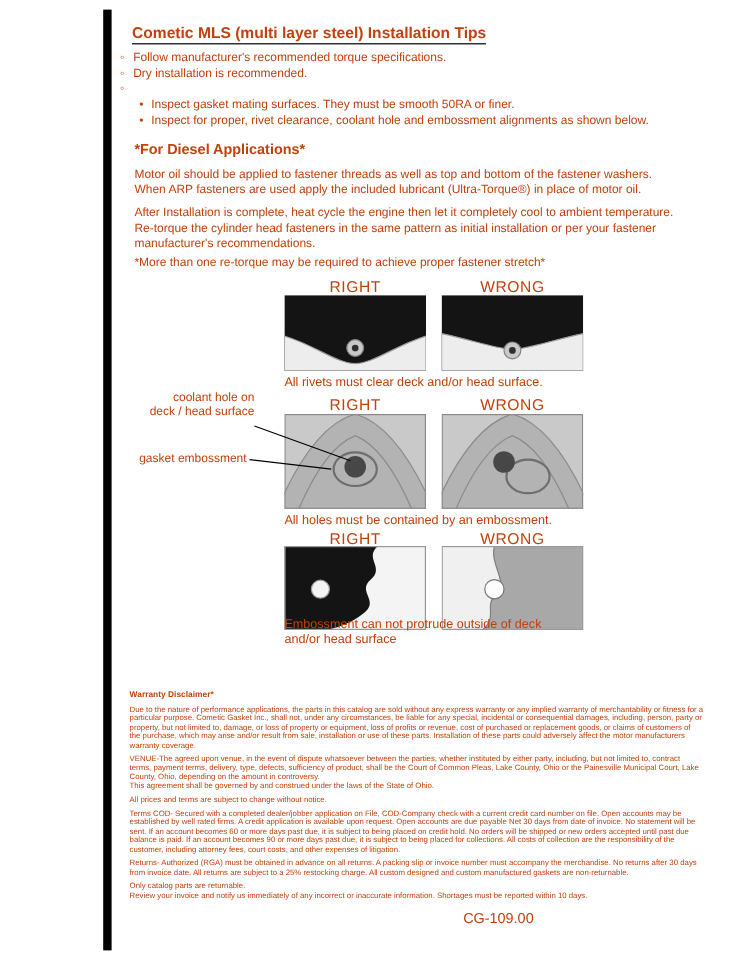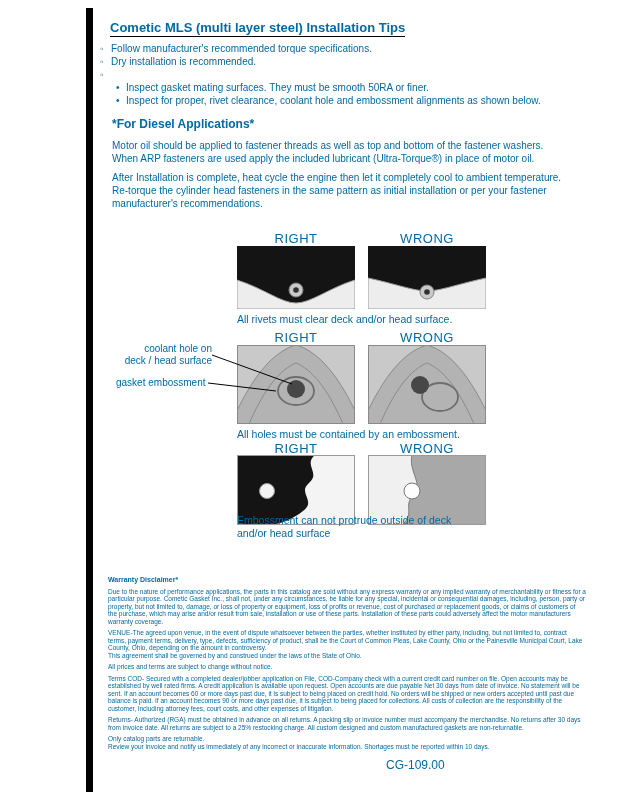--- a/index.html
+++ b/index.html
@@ -1,16 +1,16 @@
 <!DOCTYPE html>
 <html><head>
 <meta charset="utf-8">
 <style>
   html,body{margin:0;padding:0;background:#ffffff;}
-  .page{position:relative;width:618px;height:800px;background:#ffffff;color:#0369a1;
+  .page{position:relative;width:618px;height:800px;background:#ffffff;color:#c2410c;
         font-family:"Liberation Sans",sans-serif;overflow:hidden;}
   .abs{position:absolute;}
   .left-bar{left:86px;top:8px;width:7px;height:784px;background:#000;}
   .title{left:110px;top:20px;font-size:13px;font-weight:bold;}
   .title .ul{border-bottom:1.6px solid #000;padding-bottom:1px;}
   .bullets{left:100px;top:42px;font-size:10px;}
   .bullet-row{display:flex;line-height:13px;}
   .marker{flex:0 0 11px;width:11px;}
   .sub{margin-left:16px;}
   .sub .marker{flex:0 0 10px;width:10px;}
@@ -20,21 +20,21 @@
   .p2{top:171px;}
   .note{top:213px;}
   .col-head{width:118px;text-align:center;font-size:13px;letter-spacing:.5px;}
   .ch-l{left:237px;} .ch-r{left:368px;}
   .fig{width:118px;}
   .fig svg{display:block;}
   .f-l{left:237px;} .f-r{left:368px;}
   .caption{left:237px;font-size:10.5px;line-height:12.5px;}
   .pre{white-space:pre-line;}
   .callout{font-size:10px;line-height:12px;}
-  .co1{left:116px;top:343px;width:96px;text-align:right;}
+  .co1{left:116px;top:326px;width:96px;text-align:right;}
   .co2{left:116px;top:377px;width:96px;}
   .callout-svg{left:204px;top:350px;}
   .disc{left:108px;top:576px;width:478px;font-size:6.5px;line-height:7.5px;}
   .disc-head{font-weight:bold;font-size:7px;margin:0 0 3px 0;}
   .disc p{margin:0 0 4px 0;white-space:pre-line;}
   .footer{left:386px;top:758px;font-size:12px;}
 </style>
 </head>
 <body>
 
@@ -64,20 +64,21 @@
     </div>
     <div class="bullet-row sub">
       <span class="marker">•</span>
       <span>Inspect for proper, rivet clearance, coolant hole and embossment alignments as shown below.</span>
     </div>
   </div>
 
   <div class="abs diesel-head">*For Diesel Applications*</div>
   <div class="abs para p1">Motor oil should be applied to fastener threads as well as top and bottom of the fastener washers. When ARP fasteners are used apply the included lubricant (Ultra-Torque®) in place of motor oil.</div>
   <div class="abs para p2">After Installation is complete, heat cycle the engine then let it completely cool to ambient temperature. Re-torque the cylinder head fasteners in the same pattern as initial installation or per your fastener manufacturer's recommendations.</div>
+  <div class="abs para note">*More than one re-torque may be required to achieve proper fastener stretch*</div>
 
   <div class="abs col-head ch-l" style="top:231px">RIGHT</div>
   <div class="abs col-head ch-r" style="top:231px">WRONG</div>
   <div class="abs fig f-l" style="top:246px">
     <svg width="118" height="63" viewBox="0 0 118 63">
       <rect width="118" height="63" fill="#141414"></rect>
       <path d="M0,34 C26,42 44,57 59,57 C74,57 92,42 118,34 L118,63 L0,63 Z" fill="#ededed" stroke="#9c9c9c" stroke-width="1"></path>
       <circle cx="59" cy="44" r="7" fill="#c9c9c9" stroke="#828282" stroke-width="1"></circle>
       <circle cx="59" cy="44" r="2.8" fill="#2f2f2f"></circle>
     </svg>

